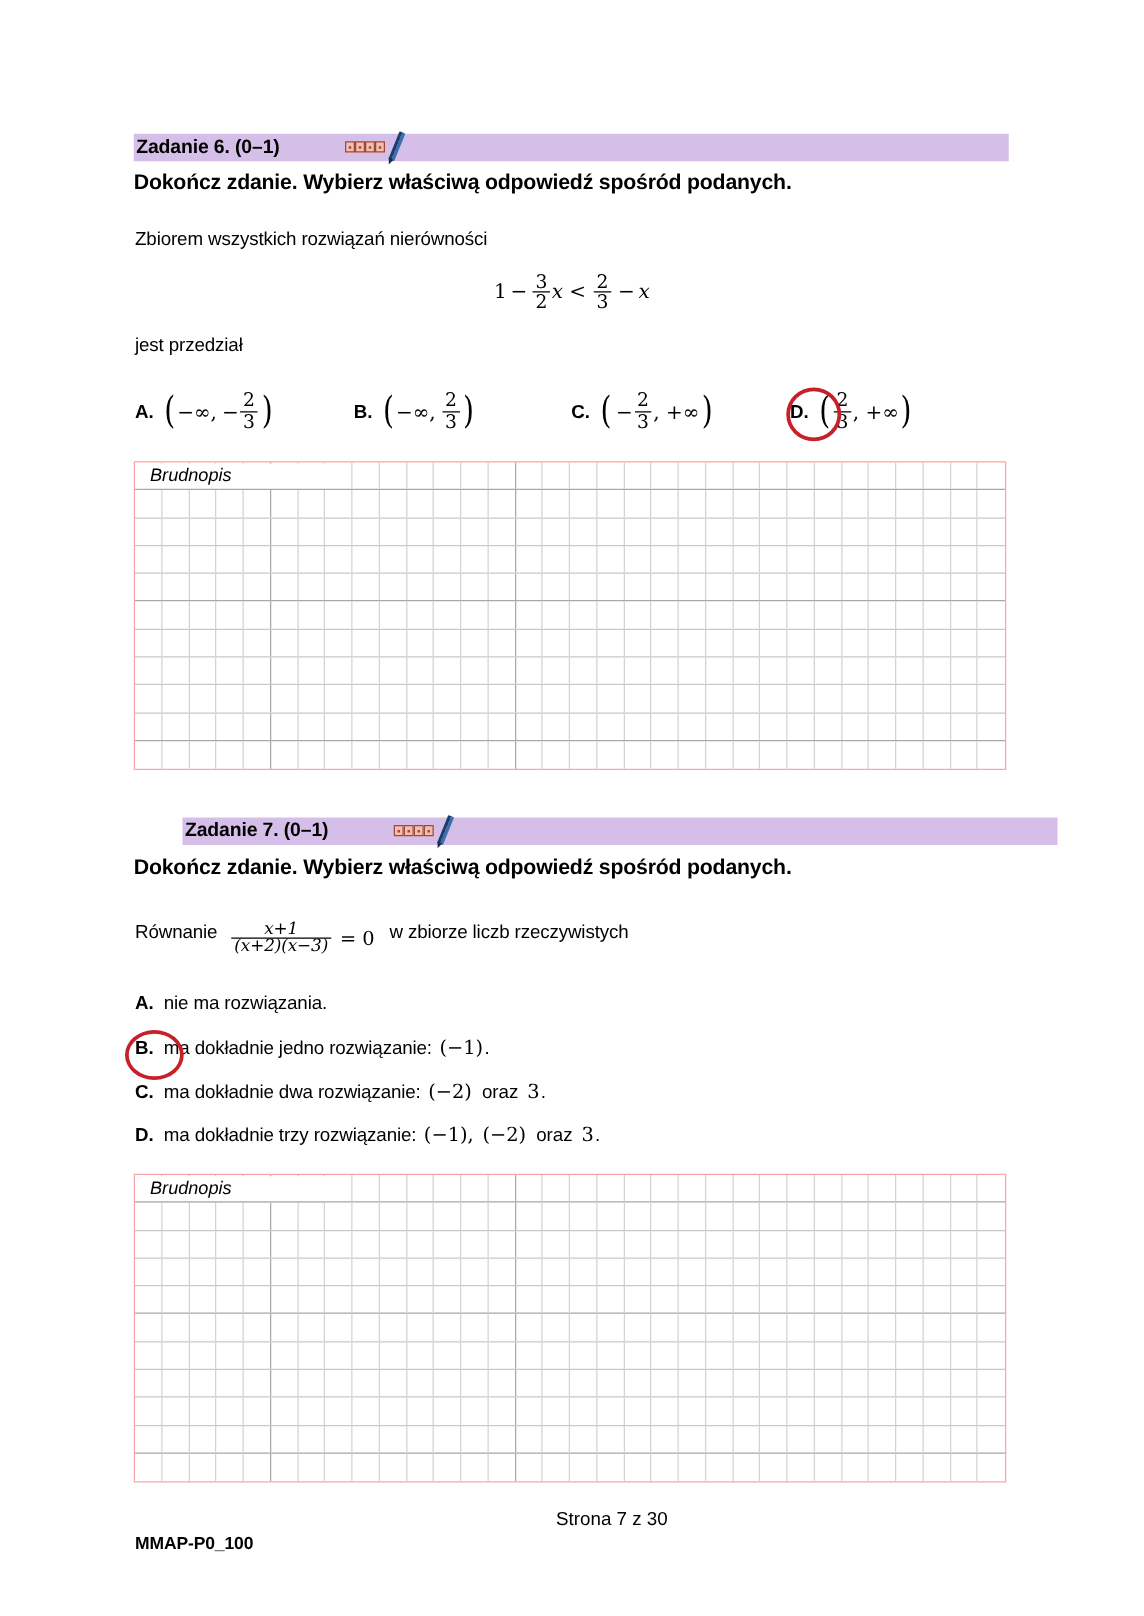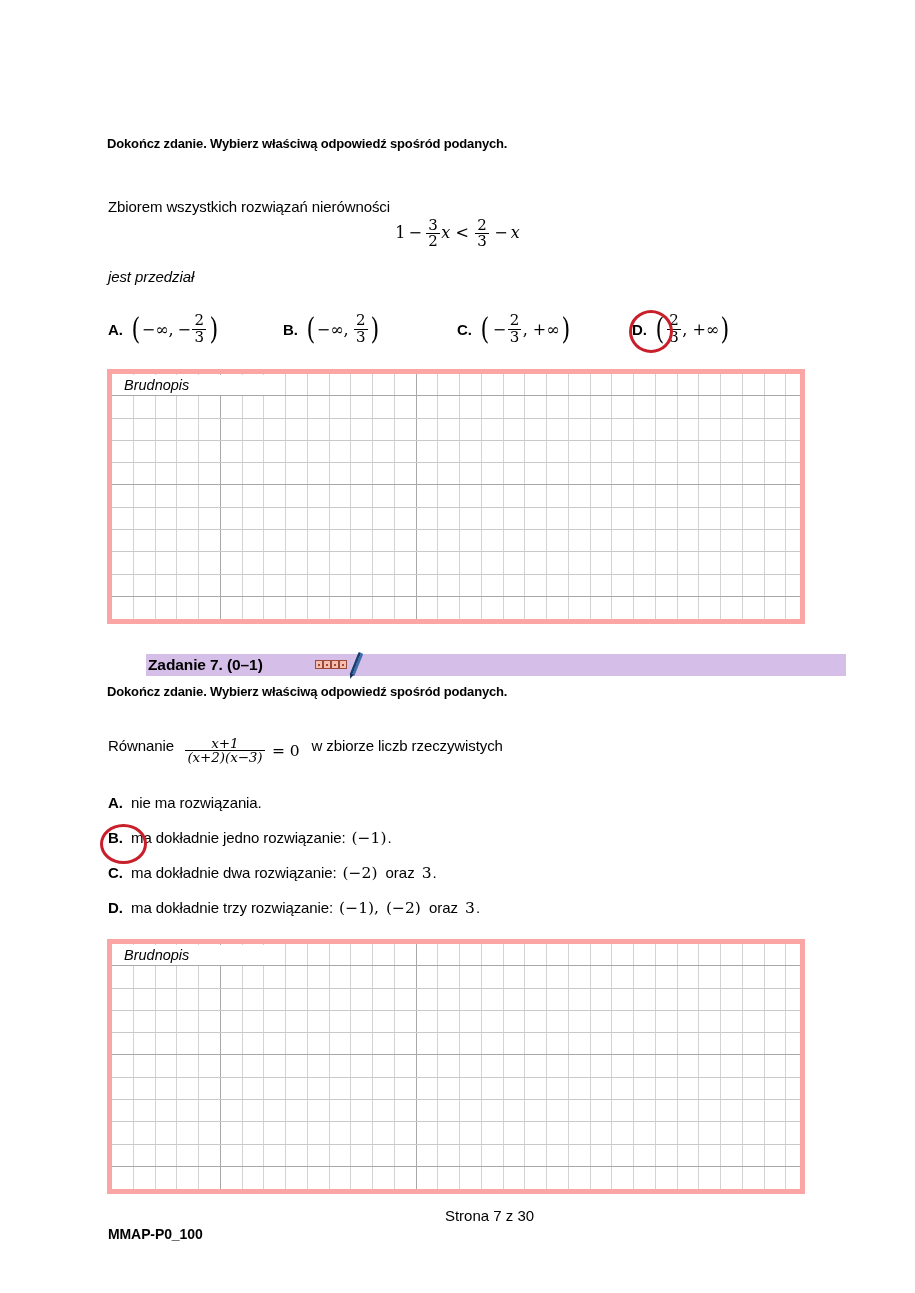--- a/index.html
+++ b/index.html
@@ -86,21 +86,21 @@
     width: 0; height: 0;
     border-left: 2.5px solid transparent;
     border-right: 2.5px solid transparent;
     border-top: 5px solid #16304f;
   }
 
   
   .instruction {
     position: absolute;
     left: 107px;
-    font-size: 13px;
+    font-size: 17px;
     font-weight: bold;
     letter-spacing: -0.15px;
     white-space: nowrap;
   }
   .para {
     position: absolute;
     left: 108px;
     font-size: 15px;
     letter-spacing: -0.1px;
     white-space: nowrap;
@@ -203,21 +203,21 @@
     background: transparent;
     pointer-events: none;
   }
 
   
   .grid-wrap {
     position: absolute;
     left: 107px;
     width: 698px;
     background: #ffffff;
-    border: 5px solid #fca5a5;
+    border: 1px solid #fca5a5;
     box-sizing: border-box;
   }
   .grid-row {
     display: flex;
     height: 22.3px;
     box-sizing: border-box;
     border-bottom: 1px solid #c9c9c9;
   }
   .grid-row:last-child { border-bottom: none; }
   .grid-row.major { border-bottom: 1px solid #a8a8a8; }
@@ -265,38 +265,50 @@
     font-size: 14px;
     font-weight: bold;
     letter-spacing: -0.1px;
   }
 </style>
 </head>
 <body>
 
 <div class="page">
 
+  <div class="task-bar" style="top:107px;">
+    <span class="task-bar-title">Zadanie 6. (0–1)</span>
+    <span class="task-icon">
+      <span class="icon-squares">
+        <i></i>
+          <i></i>
+          <i></i>
+          <i></i>
+      </span>
+      <span class="icon-pen"></span>
+    </span>
+  </div>
 
   <div class="instruction" style="top:136px;">Dokończ zdanie. Wybierz właściwą odpowiedź spośród podanych.</div>
 
-  <div class="para" style="top:198px;">Zbiorem wszystkich rozwiązań nierówności</div>
+  <div class="para" style="top:183px;">Zbiorem wszystkich rozwiązań nierówności</div>
 
   <div class="eq-center" style="top:218px;">
     <span class="math">
       <span>1</span><span style="padding:0 3px;">−</span><span class="frac">
           <span class="num">3</span>
           <span class="den">2</span>
         </span><span class="mvar">x</span><span style="padding:0 5px;">&lt;</span><span class="frac">
           <span class="num">2</span>
           <span class="den">3</span>
         </span><span style="padding:0 3px 0 4px;">−</span><span class="mvar">x</span>
     </span>
   </div>
 
-  <div class="para" style="top:268px;font-style:italic;">jest przedział</div>
+  <div class="para" style="top:268px;">jest przedział</div>
 
   <div class="opt6" style="left:108px; top:312px;">
     <span class="opt-letter">A.</span>
     <span class="interval">
       <span class="paren-big">(</span>
         <span style="margin:0 1px 0 0;">−∞,</span>
         <span style="margin-left:3px;">−</span>
         <span class="frac">
           <span class="num">2</span>
           <span class="den">3</span>

